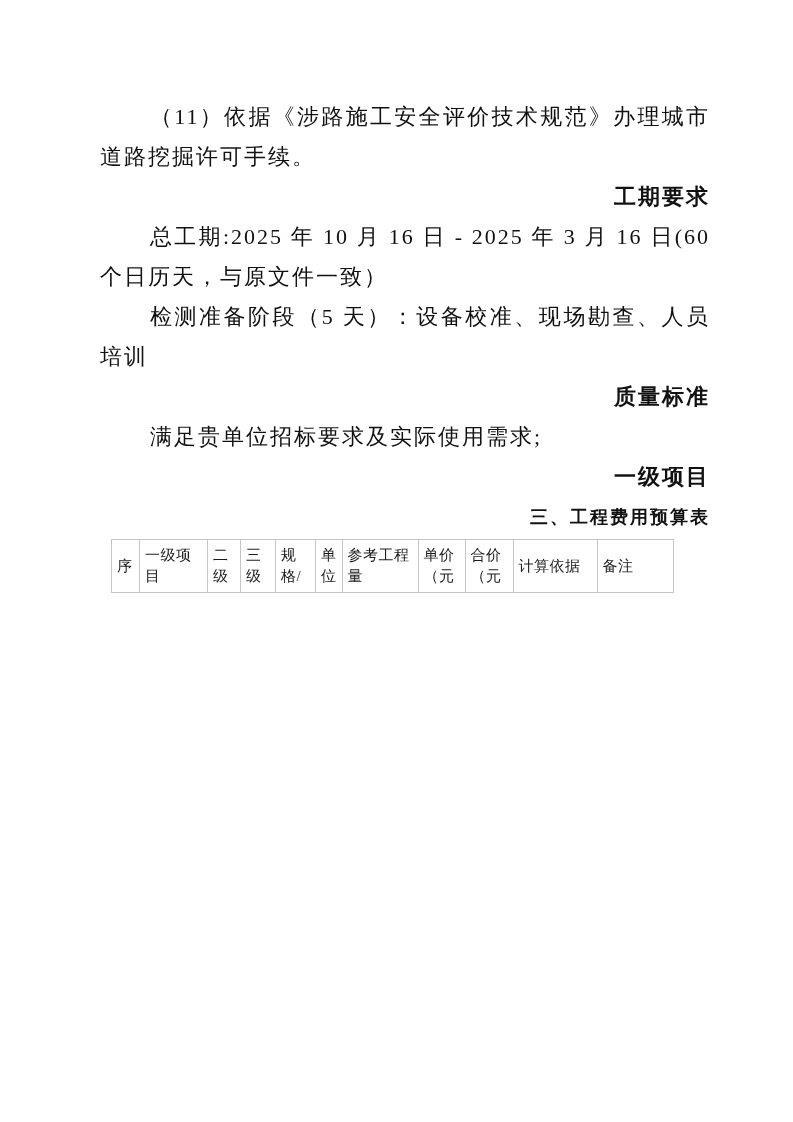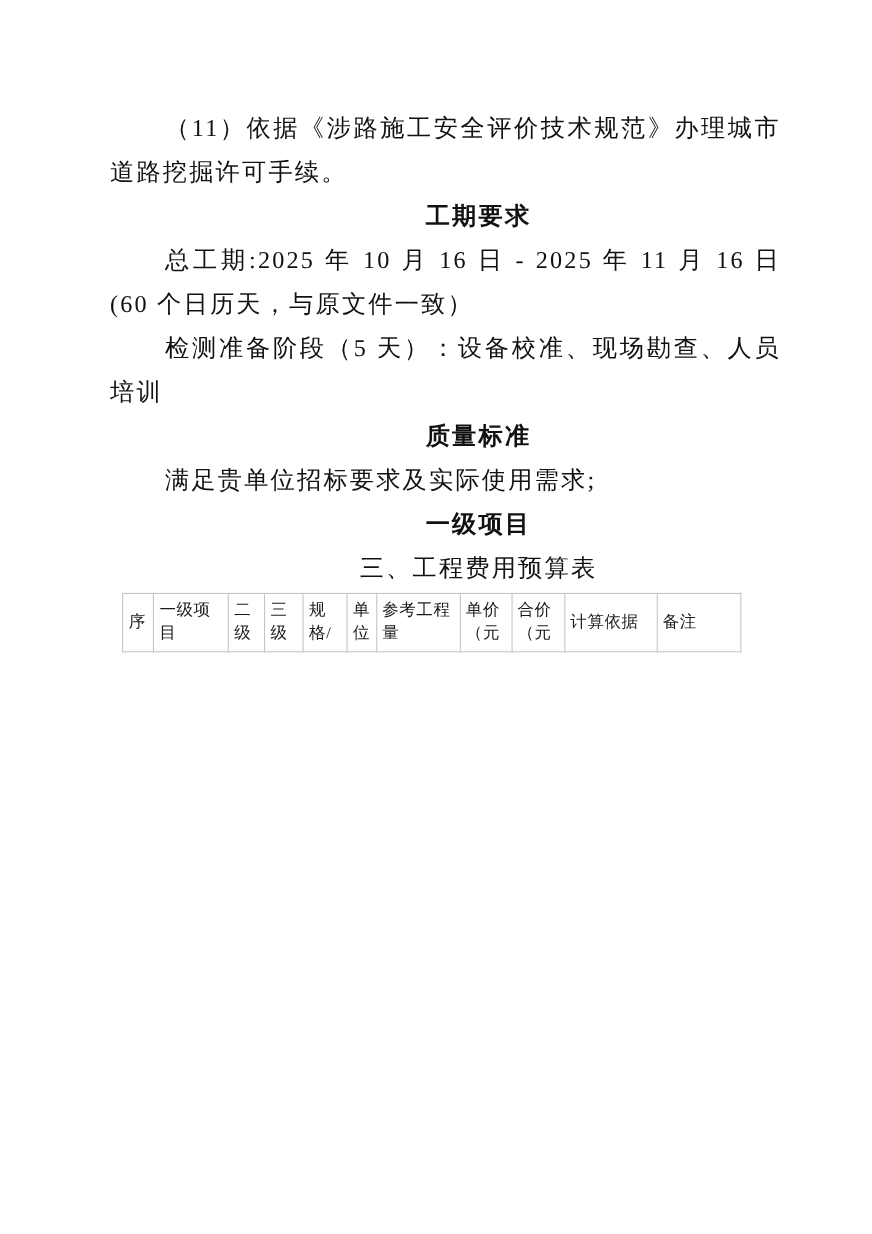--- a/index.html
+++ b/index.html
@@ -27,30 +27,30 @@
     text-align: justify;
     text-indent: 50px;
     word-break: normal;
   }
   .heading {
     margin: 0;
     font-size: 22px;
     line-height: 40px;
     letter-spacing: 2px;
     font-weight: bold;
-    text-align: center;
+    text-align: right;
     text-indent: 60px;
   }
   .section-title {
     margin: 0;
-    font-size: 22px;
+    font-size: 18px;
     line-height: 40px;
     letter-spacing: 2px;
-    font-weight: normal;
-    text-align: center;
+    font-weight: bold;
+    text-align: right;
     text-indent: 60px;
     font-family: "Liberation Sans", "DejaVu Sans", sans-serif;
   }
   table.budget {
     border-collapse: collapse;
     table-layout: fixed;
     margin-left: 11px;
     margin-top: 2px;
   }
   table.budget td {
@@ -82,21 +82,21 @@
 </style>
 </head>
 <body>
 
 <div class="page">
 
   <p class="para">（11）依据《涉路施工安全评价技术规范》办理城市道路挖掘许可手续。</p>
 
   <p class="heading">工期要求</p>
 
-  <p class="para">总工期:2025 年 10 月 16 日 - 2025 年 11 月 16 日(60 个日历天，与原文件一致）</p>
+  <p class="para">总工期:2025 年 10 月 16 日 - 2025 年 3 月 16 日(60 个日历天，与原文件一致）</p>
 
 
   <p class="para">检测准备阶段（5 天）：设备校准、现场勘查、人员培训</p>
 
 
 
   <p class="heading">质量标准</p>
 
   <p class="para">满足贵单位招标要求及实际使用需求;</p>
 

